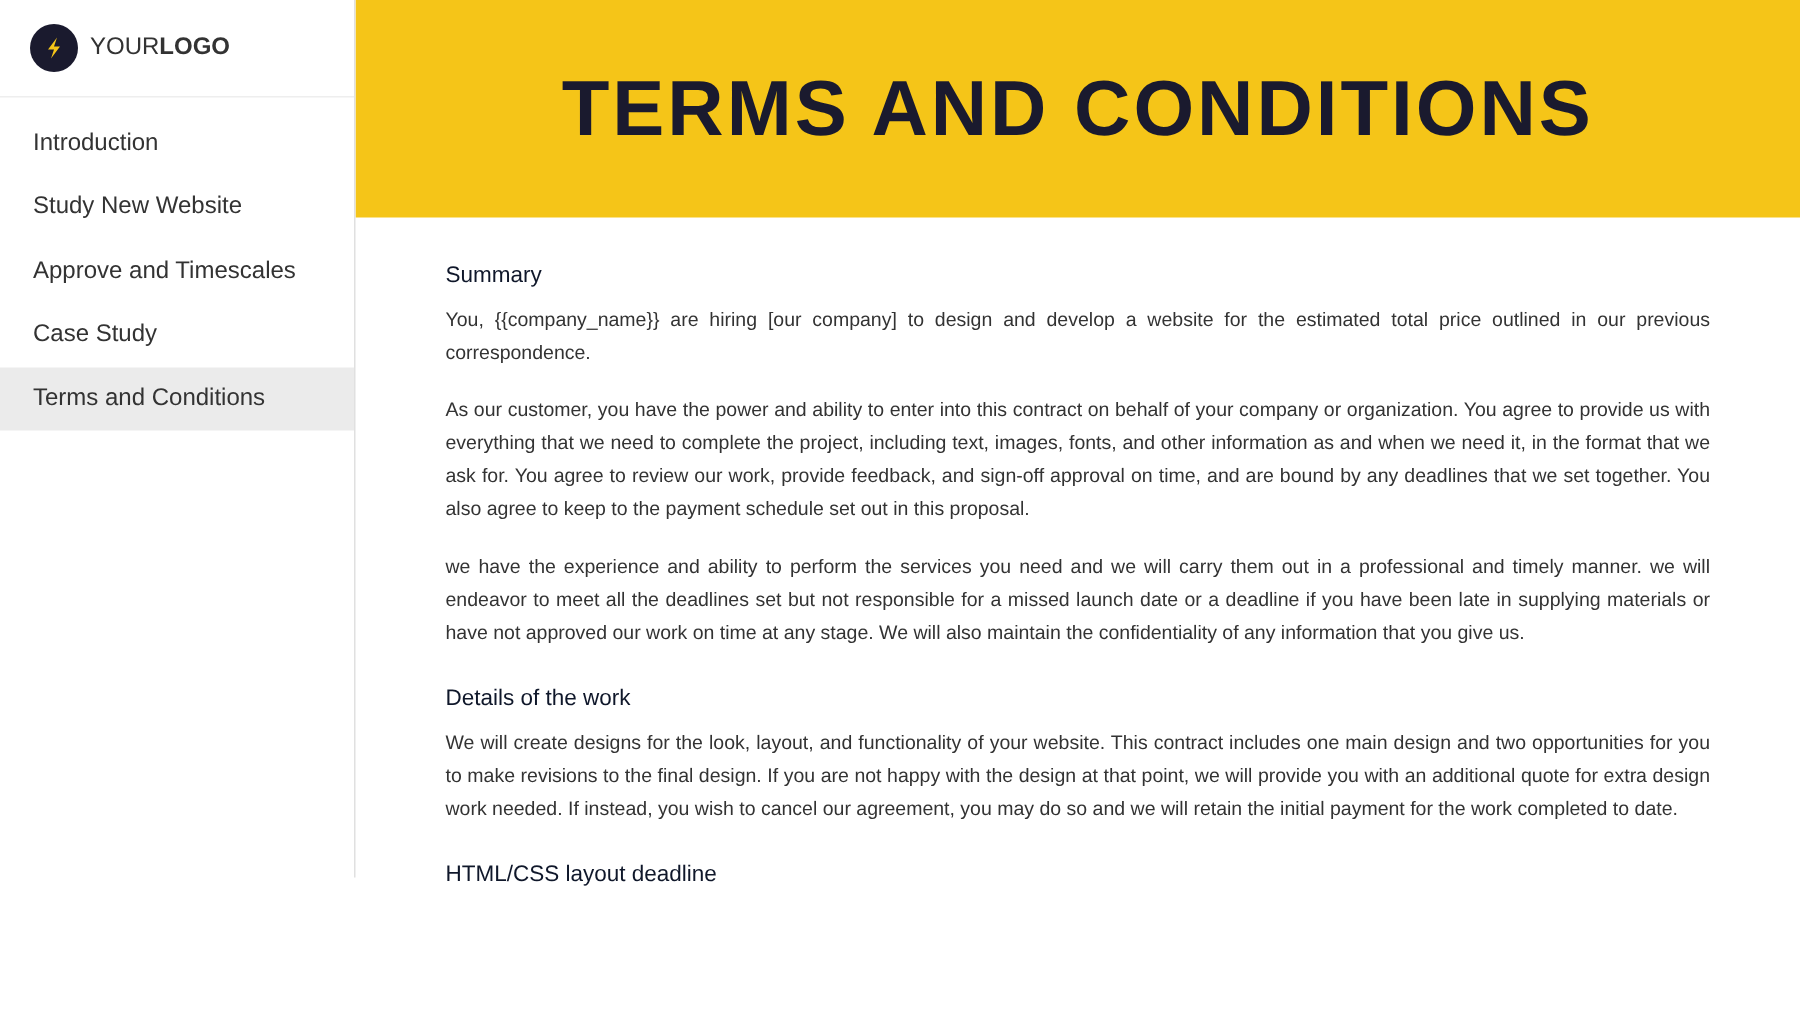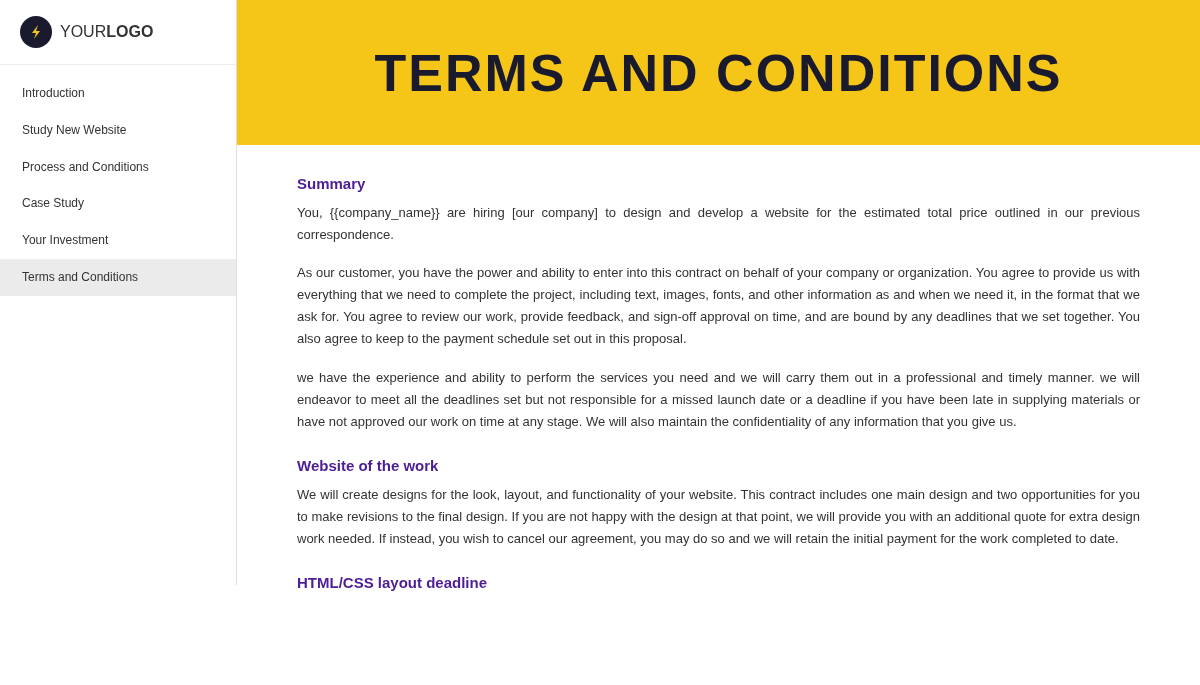--- a/index.html
+++ b/index.html
@@ -67,21 +67,21 @@
     #nav-menu {
       display: flex;
       flex-direction: column;
       padding: 10px 0;
       flex: 1;
     }
 
     .nav-item {
       padding: 10px 22px;
       font-family: Arial, sans-serif;
-      font-size: 12px;
+      font-size: 16px;
       color: #333;
       cursor: pointer;
       line-height: 1.4;
     }
 
     .nav-item.active {
       background: #ebebeb;
       font-weight: 500;
     }
 
@@ -113,22 +113,22 @@
     }
 
     #content-area {
       padding: 30px 60px 40px 60px;
       flex: 1;
     }
 
     .section-title {
       font-family: Arial, sans-serif;
       font-size: 15px;
-      font-weight: 700;
-      color: #4c1d95;
+      font-weight: 400;
+      color: #0f172a;
       margin-bottom: 10px;
       margin-top: 24px;
     }
 
     .section-title:first-child {
       margin-top: 0;
     }
 
     .content-paragraph {
       font-family: Arial, sans-serif;
@@ -149,33 +149,32 @@
         <polygon points="11,2 5,10 9,10 7,16 13,8 9,8" fill="#f5c518"></polygon>
       </svg>
     </div>
     <div id="logo-text">
       <span>YOUR</span><strong>LOGO</strong>
     </div>
   </div>
   <nav id="nav-menu">
   <div class="nav-item">Introduction</div>
       <div class="nav-item">Study New Website</div>
-      <div class="nav-item">Process and Conditions</div>
+      <div class="nav-item">Approve and Timescales</div>
       <div class="nav-item">Case Study</div>
-      <div class="nav-item">Your Investment</div>
       <div class="nav-item active">Terms and Conditions</div>
     </nav>
 </div>
 
 <div id="main-content">
   <div id="hero-banner">
     <h1 id="hero-title">TERMS AND CONDITIONS</h1>
   </div>
   <div id="content-area">
   <div class="section-title">Summary</div>
       <p class="content-paragraph">You, {{company_name}} are hiring [our company] to design and develop a website for the estimated total price outlined in our previous correspondence.</p>
       <p class="content-paragraph">As our customer, you have the power and ability to enter into this contract on behalf of your company or organization. You agree to provide us with everything that we need to complete the project, including text, images, fonts, and other information as and when we need it, in the format that we ask for. You agree to review our work, provide feedback, and sign-off approval on time, and are bound by any deadlines that we set together. You also agree to keep to the payment schedule set out in this proposal.</p>
       <p class="content-paragraph">we have the experience and ability to perform the services you need and we will carry them out in a professional and timely manner. we will endeavor to meet all the deadlines set but not responsible for a missed launch date or a deadline if you have been late in supplying materials or have not approved our work on time at any stage. We will also maintain the confidentiality of any information that you give us.</p>
-      <div class="section-title">Website of the work</div>
+      <div class="section-title">Details of the work</div>
       <p class="content-paragraph">We will create designs for the look, layout, and functionality of your website. This contract includes one main design and two opportunities for you to make revisions to the final design. If you are not happy with the design at that point, we will provide you with an additional quote for extra design work needed. If instead, you wish to cancel our agreement, you may do so and we will retain the initial payment for the work completed to date.</p>
       <div class="section-title">HTML/CSS layout deadline</div>
     </div>
 </div>
 
 </body></html>

